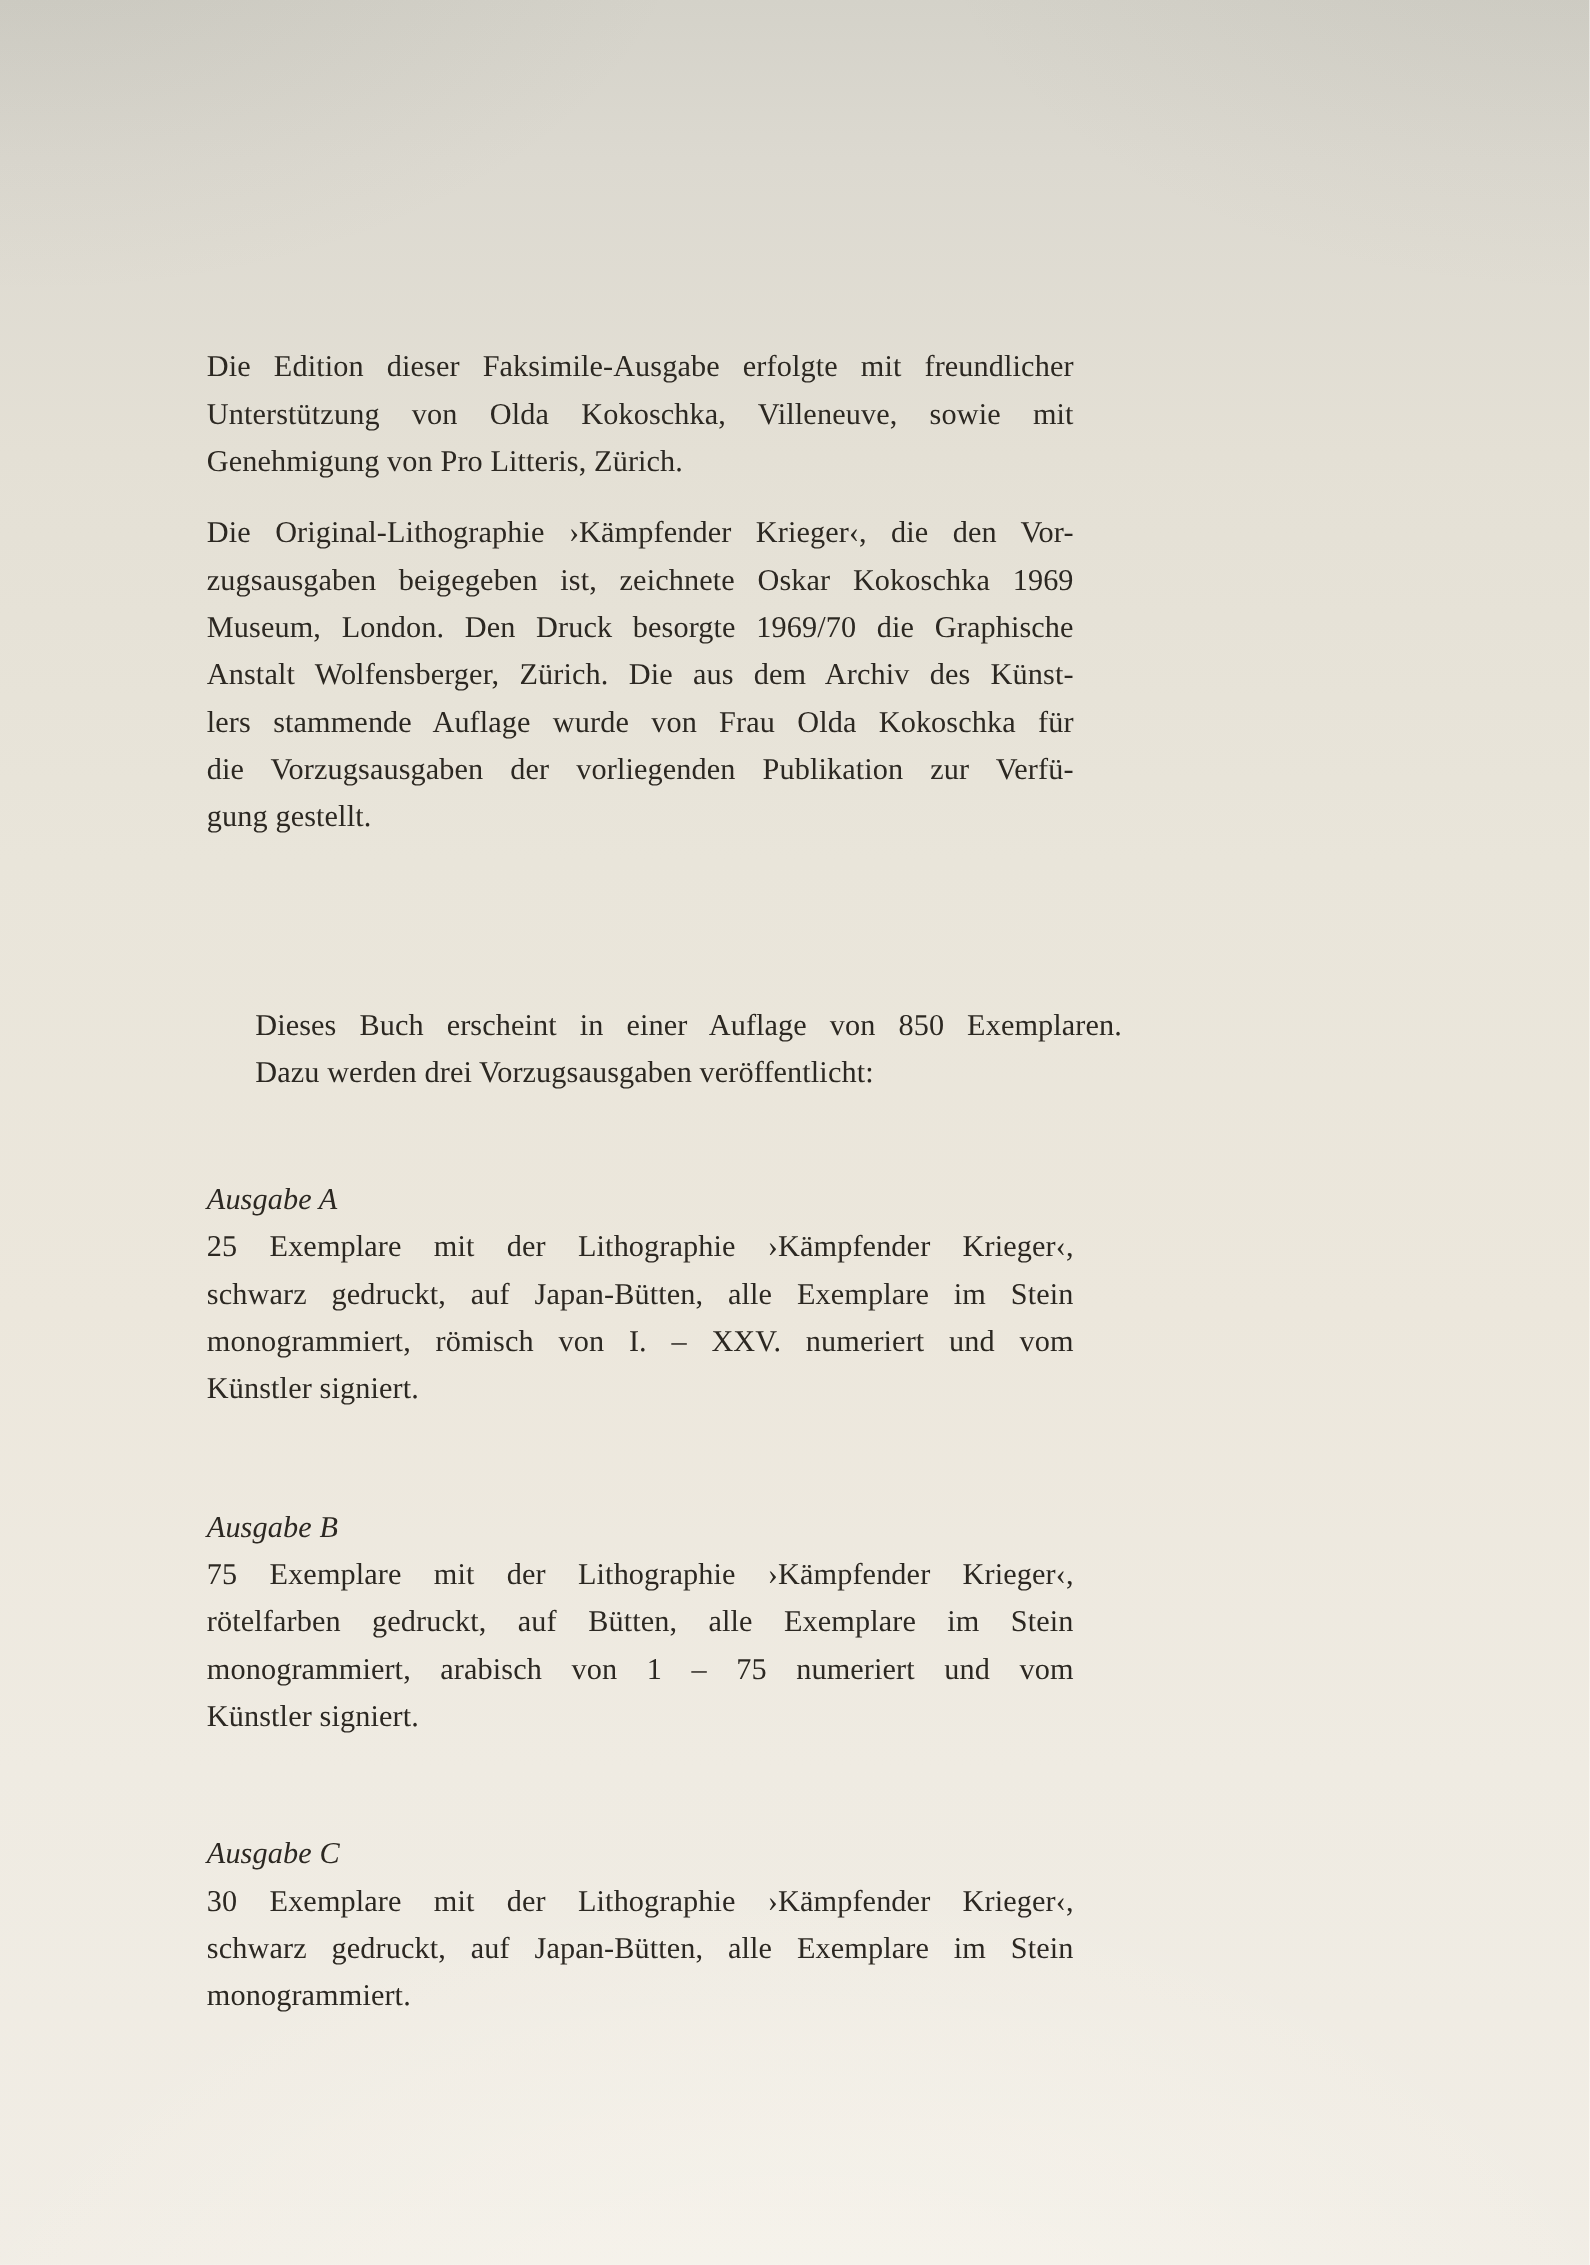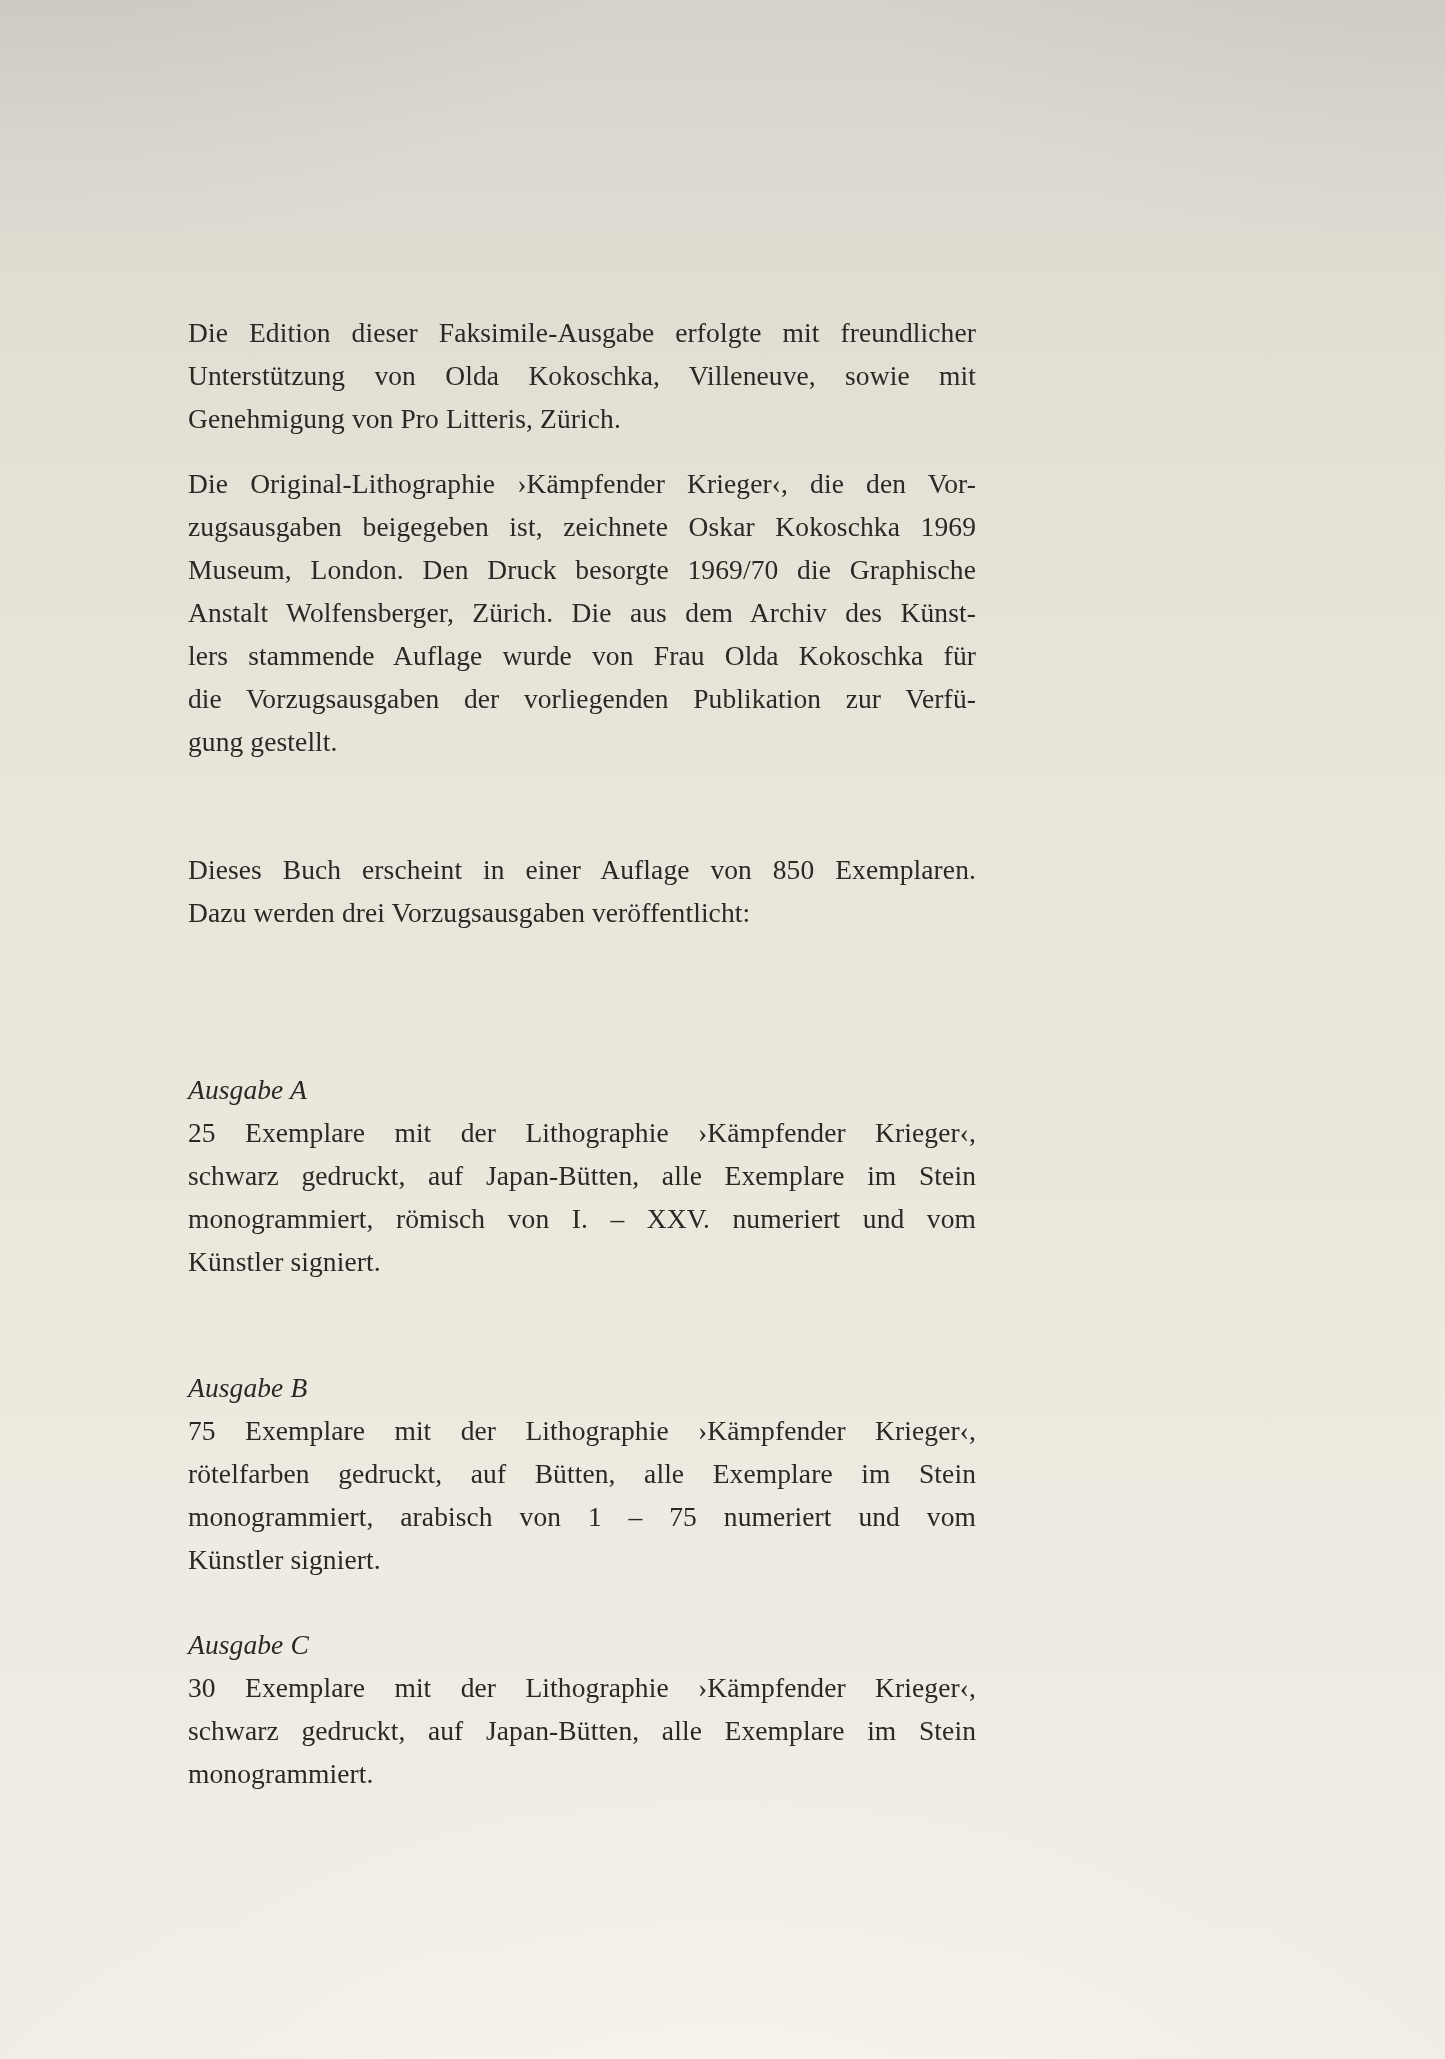--- a/index.html
+++ b/index.html
@@ -68,41 +68,41 @@
   <div class="textcol" style="top: 462px;">
     <div class="line">Die Original-Lithographie ›Kämpfender Krieger‹, die den Vor-</div>
     <div class="line">zugsausgaben beigegeben ist, zeichnete Oskar Kokoschka 1969</div>
     <div class="line">Museum, London. Den Druck besorgte 1969/70 die Graphische</div>
     <div class="line">Anstalt Wolfensberger, Zürich. Die aus dem Archiv des Künst-</div>
     <div class="line">lers stammende Auflage wurde von Frau Olda Kokoschka für</div>
     <div class="line">die Vorzugsausgaben der vorliegenden Publikation zur Verfü-</div>
     <div class="line last">gung gestellt.</div>
   </div>
 
-  <div class="textcol" style="top: 848px;">
+  <div class="textcol" style="top: 910px; margin-left: 44px;">
     <div class="line">Dieses Buch erscheint in einer Auflage von 850 Exemplaren.</div>
     <div class="line last">Dazu werden drei Vorzugsausgaben veröffentlicht:</div>
   </div>
 
   <div class="textcol" style="top: 1068px;">
     <div class="line heading">Ausgabe A</div>
     <div class="line">25 Exemplare mit der Lithographie ›Kämpfender Krieger‹,</div>
     <div class="line">schwarz gedruckt, auf Japan-Bütten, alle Exemplare im Stein</div>
     <div class="line">monogrammiert, römisch von I. – XXV. numeriert und vom</div>
     <div class="line last">Künstler signiert.</div>
   </div>
 
   <div class="textcol" style="top: 1366px;">
     <div class="line heading">Ausgabe B</div>
     <div class="line">75 Exemplare mit der Lithographie ›Kämpfender Krieger‹,</div>
     <div class="line">rötelfarben gedruckt, auf Bütten, alle Exemplare im Stein</div>
     <div class="line">monogrammiert, arabisch von 1 – 75 numeriert und vom</div>
     <div class="line last">Künstler signiert.</div>
   </div>
 
-  <div class="textcol" style="top: 1623px;">
+  <div class="textcol" style="top: 1663px;">
     <div class="line heading">Ausgabe C</div>
     <div class="line">30 Exemplare mit der Lithographie ›Kämpfender Krieger‹,</div>
     <div class="line">schwarz gedruckt, auf Japan-Bütten, alle Exemplare im Stein</div>
     <div class="line last">monogrammiert.</div>
   </div>
 
 </div>
 
 </body></html>

